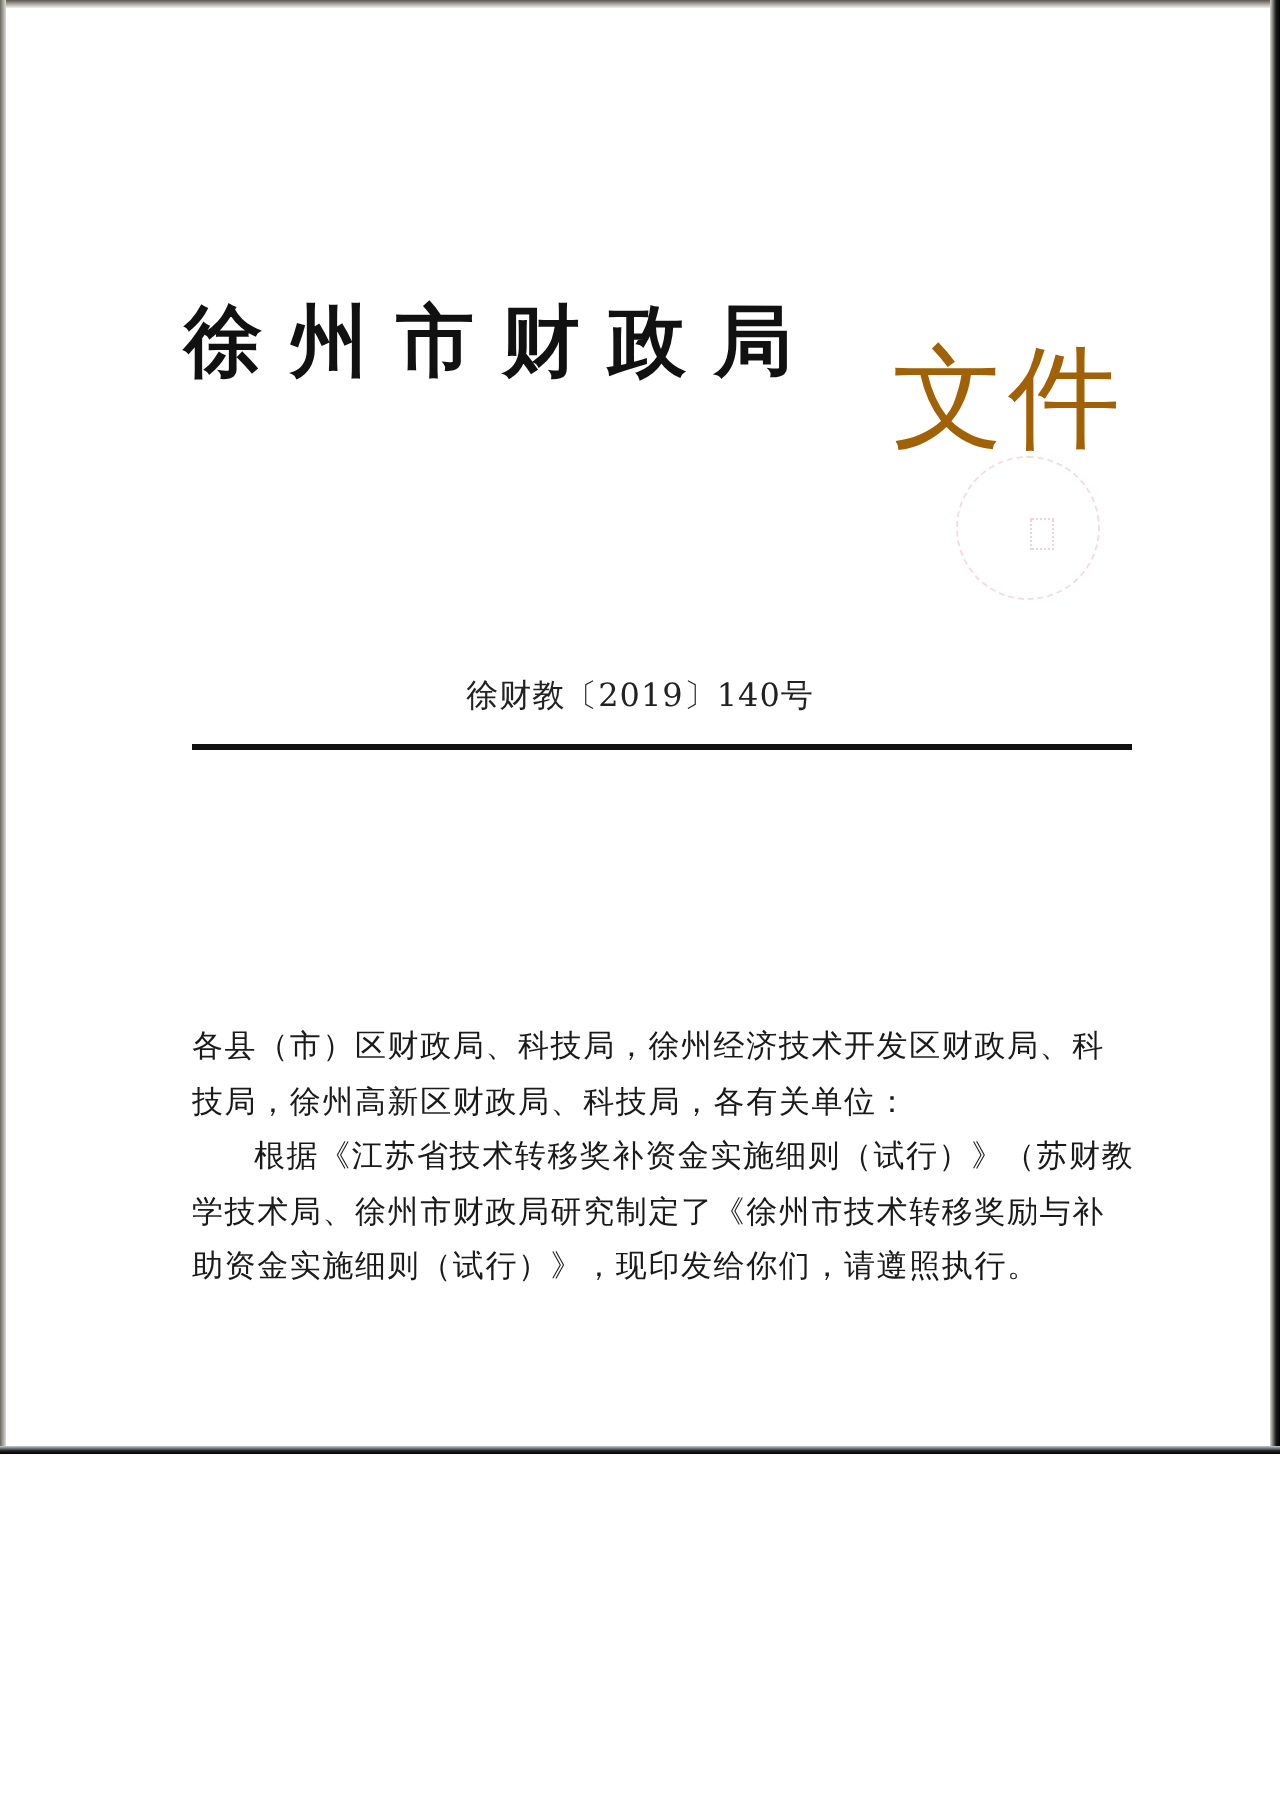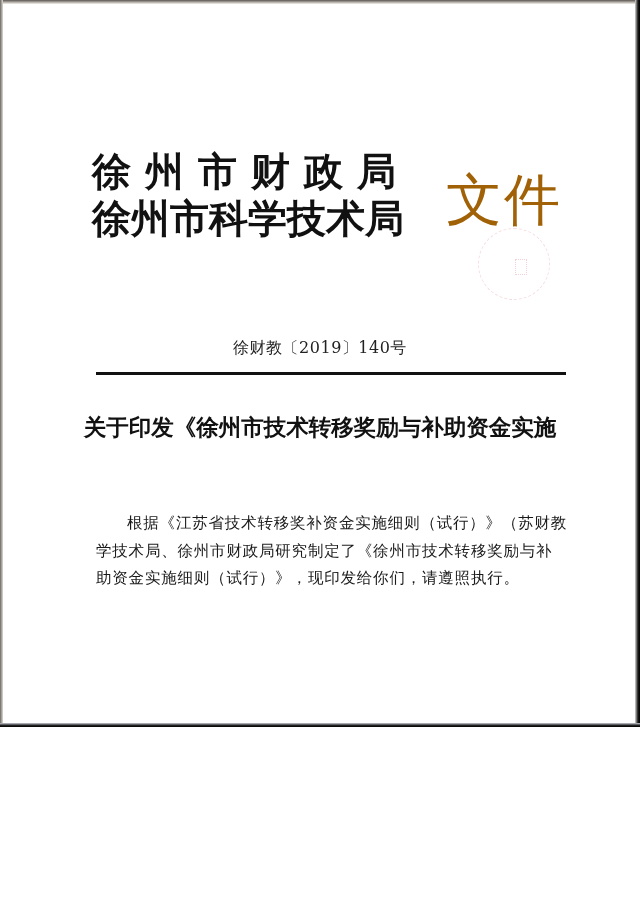--- a/index.html
+++ b/index.html
@@ -155,34 +155,36 @@
 <body>
 
 <div class="page">
   <div class="edge-top"></div>
   <div class="edge-left"></div>
   <div class="edge-right"></div>
   <div class="edge-bottom"></div>
 
   <div class="issuers">
     <div class="issuer-line spaced">徐州市财政局</div>
-    <div class="issuer-line tight">徐州市科学技术局</div>
   </div>
   <div class="doc-word">文件</div>
 
   <div class="seal-remnant"></div>
 
   <div class="doc-number">徐财教〔2019〕140号</div>
   <div class="divider"></div>
 
   <div class="doc-title">
-    <span class="title-line">关于印发《徐州市技术转移奖励与补助资金实施</span>
   </div>
 
   <div class="body">
+    <div>
+      <span class="line">各县（市）区财政局、科技局，徐州经济技术开发区财政局、科</span>
+      <span class="line">技局，徐州高新区财政局、科技局，各有关单位：</span>
+    </div>
     <div>
       <span class="line indent">根据《江苏省技术转移奖补资金实施细则（试行）》（苏财教</span>
       <span class="line">学技术局、徐州市财政局研究制定了《徐州市技术转移奖励与补</span>
       <span class="line">助资金实施细则（试行）》，现印发给你们，请遵照执行。</span>
     </div>
   </div>
 
   <div class="page-number">—1—</div>
 </div>
 

